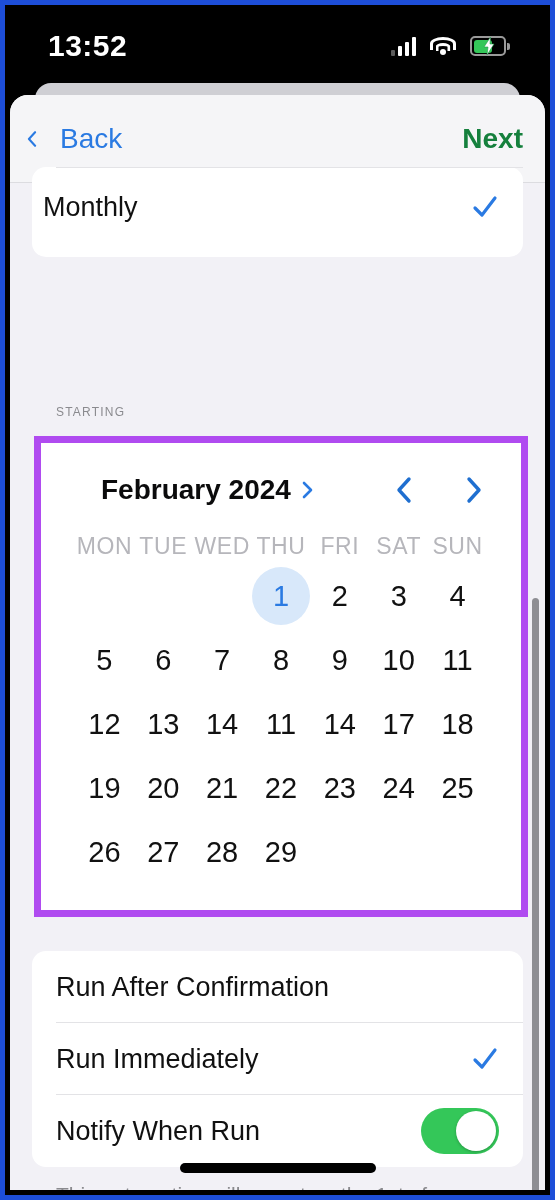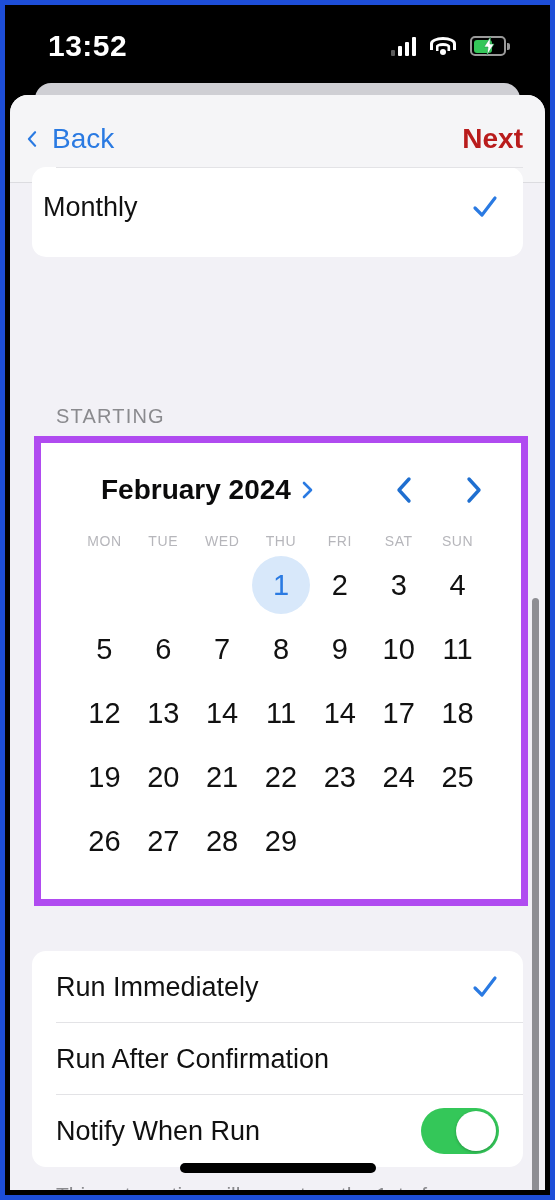--- a/index.html
+++ b/index.html
@@ -81,25 +81,25 @@
 
   
   #nav-bar{
     height:88px; background:#f5f5f7;
     display:flex; align-items:center; justify-content:space-between;
     padding:0 22px 0 14px;
     border-bottom:1px solid #dcdce0;
     position:relative;
   }
   #back-button{
-    display:flex; align-items:center; gap:12px;
+    display:flex; align-items:center; gap:20px;
     color:#2a7ae2; font-size:28px; cursor:pointer;
   }
   #back-button .chev{ display:block; width:16px; height:16px; }
-  #next-button{ color:#b91c1c; font-size:28px; font-weight:600; cursor:pointer; }
+  #next-button{ color:#15803d; font-size:28px; font-weight:600; cursor:pointer; }
 
   
   #content{ position:relative; height:calc(100% - 88px); }
   .row{
     display:flex; align-items:center; justify-content:space-between;
     padding:0 24px; height:72px;
     position:relative;
   }
   .row-label{ font-size:27px; color:#111; }
   .divider{
@@ -112,21 +112,21 @@
   #freq-card{
     position:absolute; top:-16px; left:22px; right:22px;
     background:#fff; border-radius:14px;
     height:90px;
   }
   #freq-card .row{ height:80px;padding-left:11px; }
 
   
   #starting-header{
     position:absolute; top:222px; left:46px;
-    font-size:20px; color:#8a8a8e; letter-spacing:1.2px;
+    font-size:12px; color:#8a8a8e; letter-spacing:1.2px;
   }
 
   
   #calendar-highlight{
     position:absolute; top:253px; left:24px; right:17px;
     border:7px solid #b04bf0;
     background:#fff;
   }
   #calendar{
     background:#fff;
@@ -142,21 +142,21 @@
   #cal-month-label{ font-size:28px; font-weight:bold; color:#0b0b0c; }
   #cal-month .chev{ width:13px; height:18px; }
   #cal-nav{ display:flex; align-items:center; gap:50px; }
   #cal-nav .navbtn{ width:21px; height:28px; cursor:pointer; }
 
   #weekdays{
     display:grid; grid-template-columns:repeat(7,1fr);
     padding:0 34px; margin-top:14px;
   }
   #weekdays div{
-    text-align:center; font-size:14px; color:#b6b6bb; letter-spacing:.6px;
+    text-align:center; font-size:23px; color:#b6b6bb; letter-spacing:.6px;
   }
   #days{
     display:grid; grid-template-columns:repeat(7,1fr);
     padding:0 34px; margin-top:4px;
     row-gap:0;
   }
   .day{
     height:64px; display:flex; align-items:center; justify-content:center;
     font-size:29px; color:#111; cursor:pointer;
   }
@@ -380,29 +380,29 @@
               <div class="day">
                 <span class="pill">29</span>
               </div>
             </div>
 
         </div>
       </div>
 
       <div id="options-card">
           <div class="row">
+            <span class="row-label">Run After Confirmation</span>
+            <span class="check"></span>
+            <span class="divider"></span>
+          </div>
+          <div class="row">
             <span class="row-label">Run Immediately</span>
             <svg class="check" viewBox="0 0 28 28">
               <path d="M4 15 L11 22 L24 5" fill="none" stroke="#2a7ae2" stroke-width="3.2" stroke-linecap="round" stroke-linejoin="round"></path>
             </svg>
-            <span class="divider"></span>
-          </div>
-          <div class="row">
-            <span class="row-label">Run After Confirmation</span>
-            <span class="check"></span>
             <span class="divider"></span>
           </div>
           <div class="row">
             <span class="row-label">Notify When Run</span>
             <span class="toggle">
               <span class="knob"></span>
             </span>
           </div>
         </div>
 

